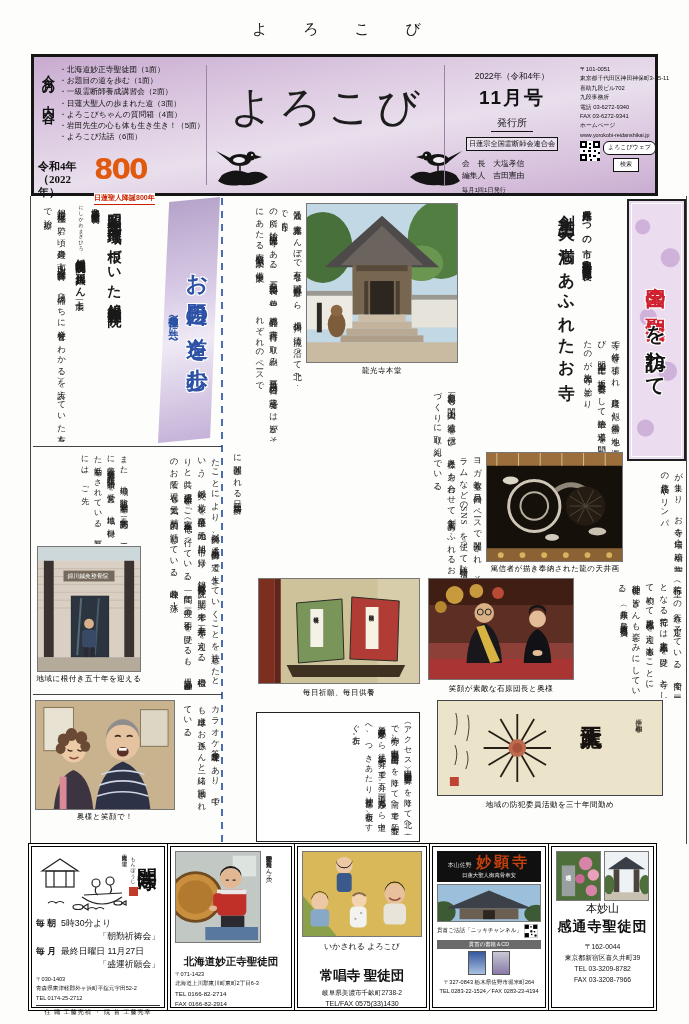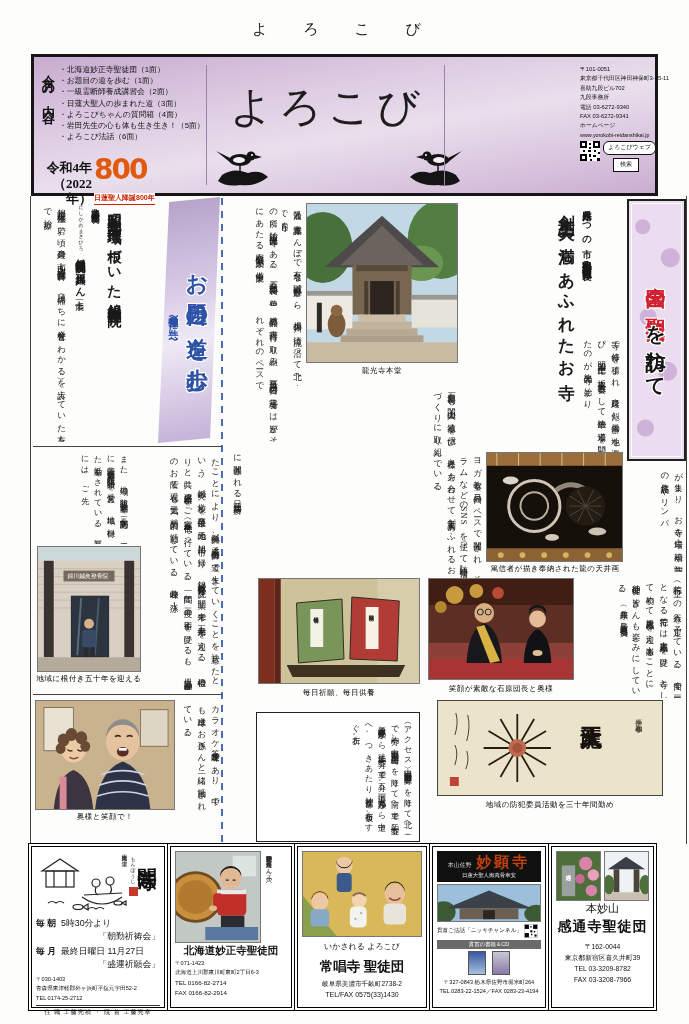--- a/index.html
+++ b/index.html
@@ -15,21 +15,21 @@
   .rule{background:#444;}
 
   
   .top-title{top:20px;left:0;width:100%;text-align:center;font-size:15px;letter-spacing:16px;color:#222;}
 
   
   .masthead{left:31px;top:54px;width:627px;height:142px;border:3px solid #161616;box-sizing:border-box;
     background:linear-gradient(170deg,#c8abd0 0%,#dcc9e1 30%,#e9dfec 55%,#d9c4de 80%,#c9add1 100%);}
   .mh-contents-label{left:5px;top:8px;height:100px;font-size:13px;font-weight:bold;letter-spacing:5px;color:#111;}
   .mh-list{left:25px;top:7px;width:152px;font-family:"Liberation Sans",sans-serif;font-size:7.8px;line-height:1.44;color:#111;}
-  .mh-era{left:4px;top:103px;width:54px;text-align:right;font-size:13px;font-weight:bold;line-height:1.2;color:#111;}
+  .mh-era{left:4px;top:103px;width:54px;text-align:left;font-size:11px;font-weight:bold;line-height:1.2;color:#111;}
   .mh-logo{left:60px;top:99px;width:110px;text-align:left;}
   .mh-logo-cap{font-family:"Liberation Sans",sans-serif;font-size:7px;font-weight:bold;color:#cc2200;
     border-bottom:1px solid #cc2200;display:inline-block;padding-bottom:1px;background:#fff;}
   .mh-div{top:8px;bottom:8px;width:1px;background:#9c82a4;}
   .mh-title{left:176px;top:22px;width:236px;text-align:center;font-size:42px;letter-spacing:6px;color:#1d1d1d;}
   .mh-sub{left:176px;top:95px;width:236px;text-align:center;font-size:10px;letter-spacing:5px;color:#333;}
   .mh-issue{left:414px;top:10px;width:128px;text-align:center;font-family:"Liberation Sans",sans-serif;color:#111;}
   .mh-issue .yr{font-size:8.5px;margin-top:4px;}
   .mh-issue .mo{font-size:19px;font-weight:bold;letter-spacing:2px;margin-top:2px;}
   .mh-issue .plabel{font-size:10px;margin-top:5px;display:inline-block;border-bottom:1px solid #111;padding:0 6px 1px;}
@@ -88,23 +88,23 @@
 
   
   .ads-row{position:absolute;left:31px;top:846px;width:627px;height:162px;display:flex;gap:5px;}
   .ad{position:relative;border:1px solid #000;outline:1px solid #000;outline-offset:2px;background:#fff;
       padding:4px;box-sizing:border-box;font-family:"Liberation Sans",sans-serif;color:#111;}
   .ad1-s{display:flex;gap:5px;font-size:8.8px;margin-top:3px;}
   .ad1-lab{font-weight:bold;}
   .ad1-n{font-size:8.8px;text-align:right;margin-top:1px;}
   .ad-small{font-size:5.6px;line-height:1.5;margin-top:1px;white-space:nowrap;overflow:hidden;}
   .ad1-staff{border-top:1px solid #333;font-size:6px;letter-spacing:1px;margin-top:3px;padding-top:2px;text-align:center;white-space:nowrap;}
-  .ad2-title{font-size:10.5px;font-weight:bold;text-align:center;margin-top:1px;font-family:"Liberation Serif",serif;}
+  .ad2-title{font-size:10.5px;font-weight:bold;text-align:center;margin-top:12px;font-family:"Liberation Serif",serif;}
   .ad3-tag{font-size:8px;text-align:center;margin-top:4px;}
-  .ad3-title{font-size:13.5px;font-weight:bold;text-align:center;font-family:"Liberation Serif",serif;margin-top:6px;}
+  .ad3-title{font-size:13.5px;font-weight:bold;text-align:center;font-family:"Liberation Serif",serif;margin-top:15px;}
   .ad4-head{background:#101010;color:#fff;text-align:center;padding:2px 1px 3px;}
   .ad4-kicker{font-size:6px;color:#ddd;}
   .ad4-title{font-size:15px;font-weight:bold;letter-spacing:3px;color:#c2410c;font-family:"Liberation Serif",serif;line-height:1.05;}
   .ad4-sub{font-size:5.4px;color:#eee;margin-top:1px;}
   .ad4-video{display:flex;gap:2px;align-items:center;margin-top:2px;}
   .ad4-video span{font-size:5.6px;white-space:nowrap;}
   .ad4-bar{background:#6a6a6a;color:#fff;font-size:5.4px;text-align:center;margin-top:2px;padding:1px 0;white-space:nowrap;overflow:hidden;}
   .ad4-books{display:flex;justify-content:center;gap:6px;margin-top:2px;}
   .book{width:16px;height:22px;border:1px solid #555;}
   .ad5-t1{font-size:11px;text-align:center;font-family:"Liberation Serif",serif;}
@@ -159,20 +159,31 @@
           <circle cx="37" cy="11" r="4.5"></circle>
         <polygon points="41,10 48,12 41,14"></polygon>
           <polygon points="16,13 2,6 17,18"></polygon>
         <path d="M8 30 Q20 22 34 28 Q46 24 54 32 Q42 42 26 40 Q12 42 4 36 Z"></path>
       </g>
       <ellipse cx="25" cy="15" rx="6" ry="3" fill="#f2ecf4"></ellipse>
         <circle cx="38" cy="10" r="1" fill="#fff"></circle>
       <line x1="26" y1="21" x2="26" y2="27" stroke="#141414" stroke-width="1.5"></line>
     </svg>
     <div class="abs mh-div" style="left:410px;"></div>
+    <div class="abs mh-issue">
+      <div class="yr">2022年（令和4年）</div>
+      <div class="mo">11月号</div>
+      <div><span class="plabel">発行所</span></div>
+      <div><span class="pname">日蓮宗全国霊断師会連合会</span></div>
+      <div class="people">
+        <div>会　長　大塩孝信</div>
+        <div>編集人　吉田憲由</div>
+      </div>
+      <div class="freq">毎月1回1日発行</div>
+    </div>
     <div class="abs mh-addr">
       <div>〒101-0051</div>
       <div>東京都千代田区神田神保町3-25-11</div>
       <div>喜助九段ビル702</div>
       <div>九段事務所</div>
       <div>電話 03-6272-9340</div>
       <div>FAX 03-6272-9341</div>
       <div>ホームページ</div>
       <div style="font-size:5.4px;">www.yorokobi-reidanshikai.jp</div>
       <div class="qr-row">

